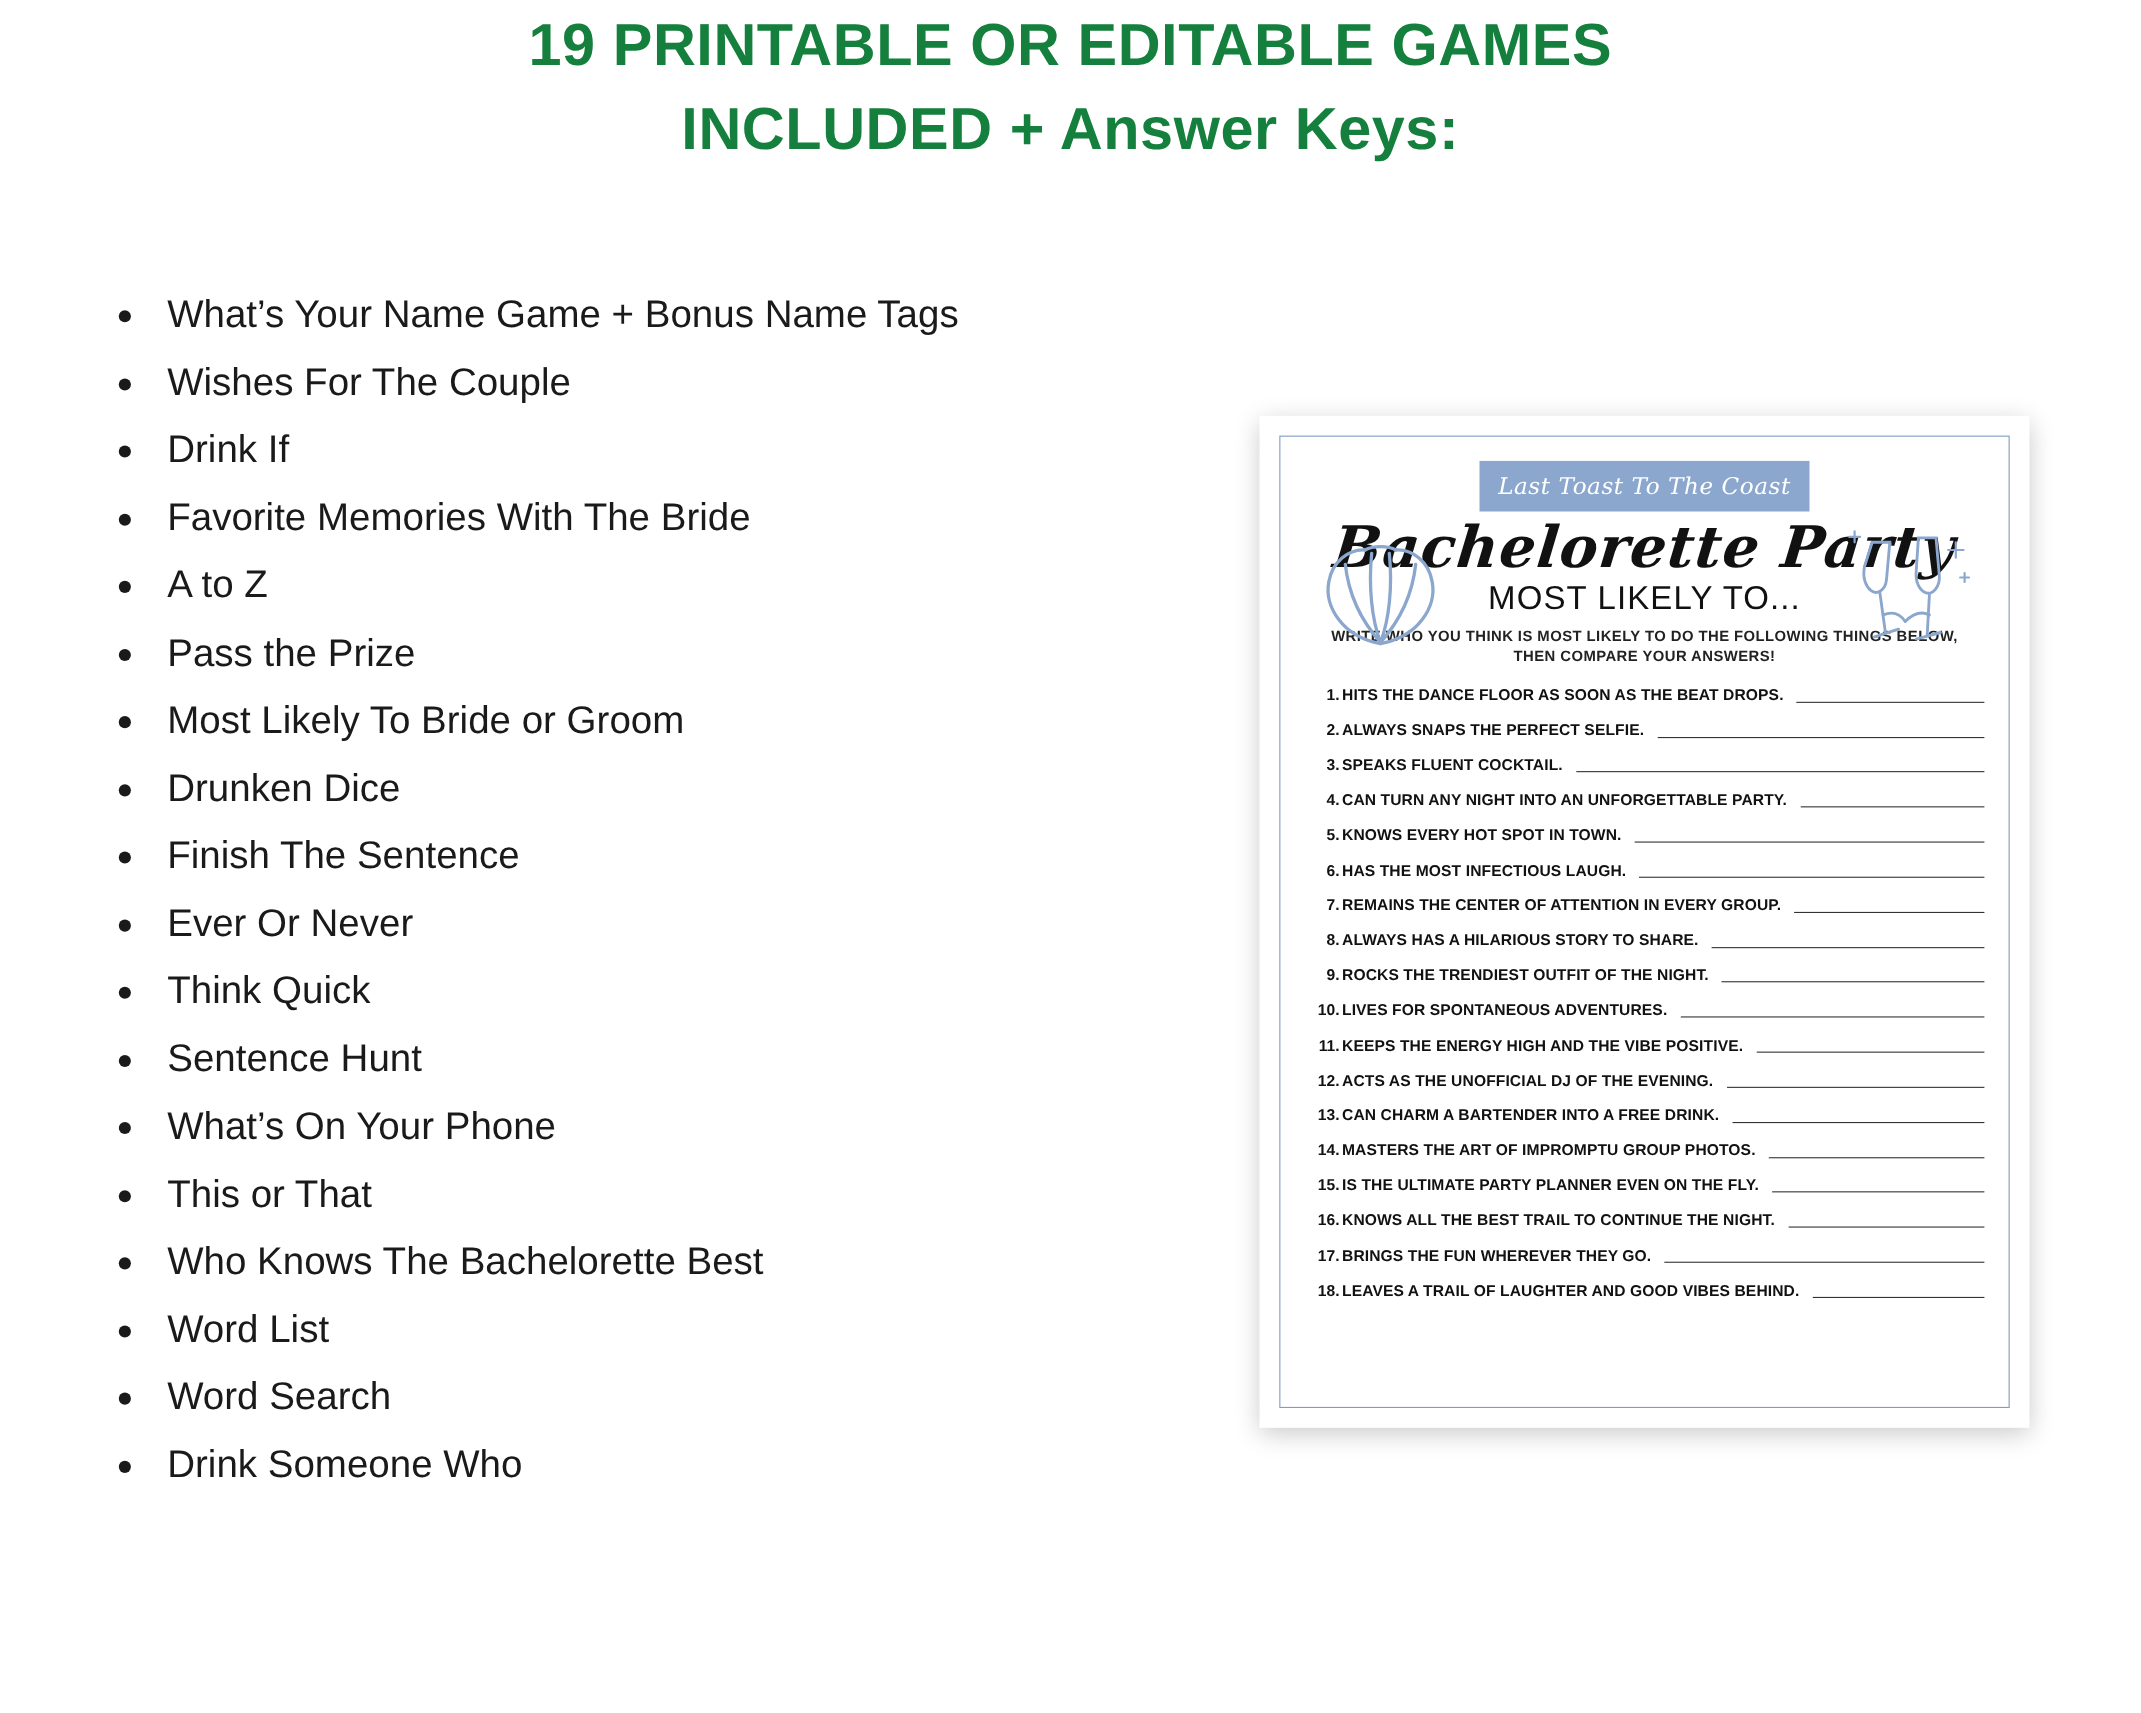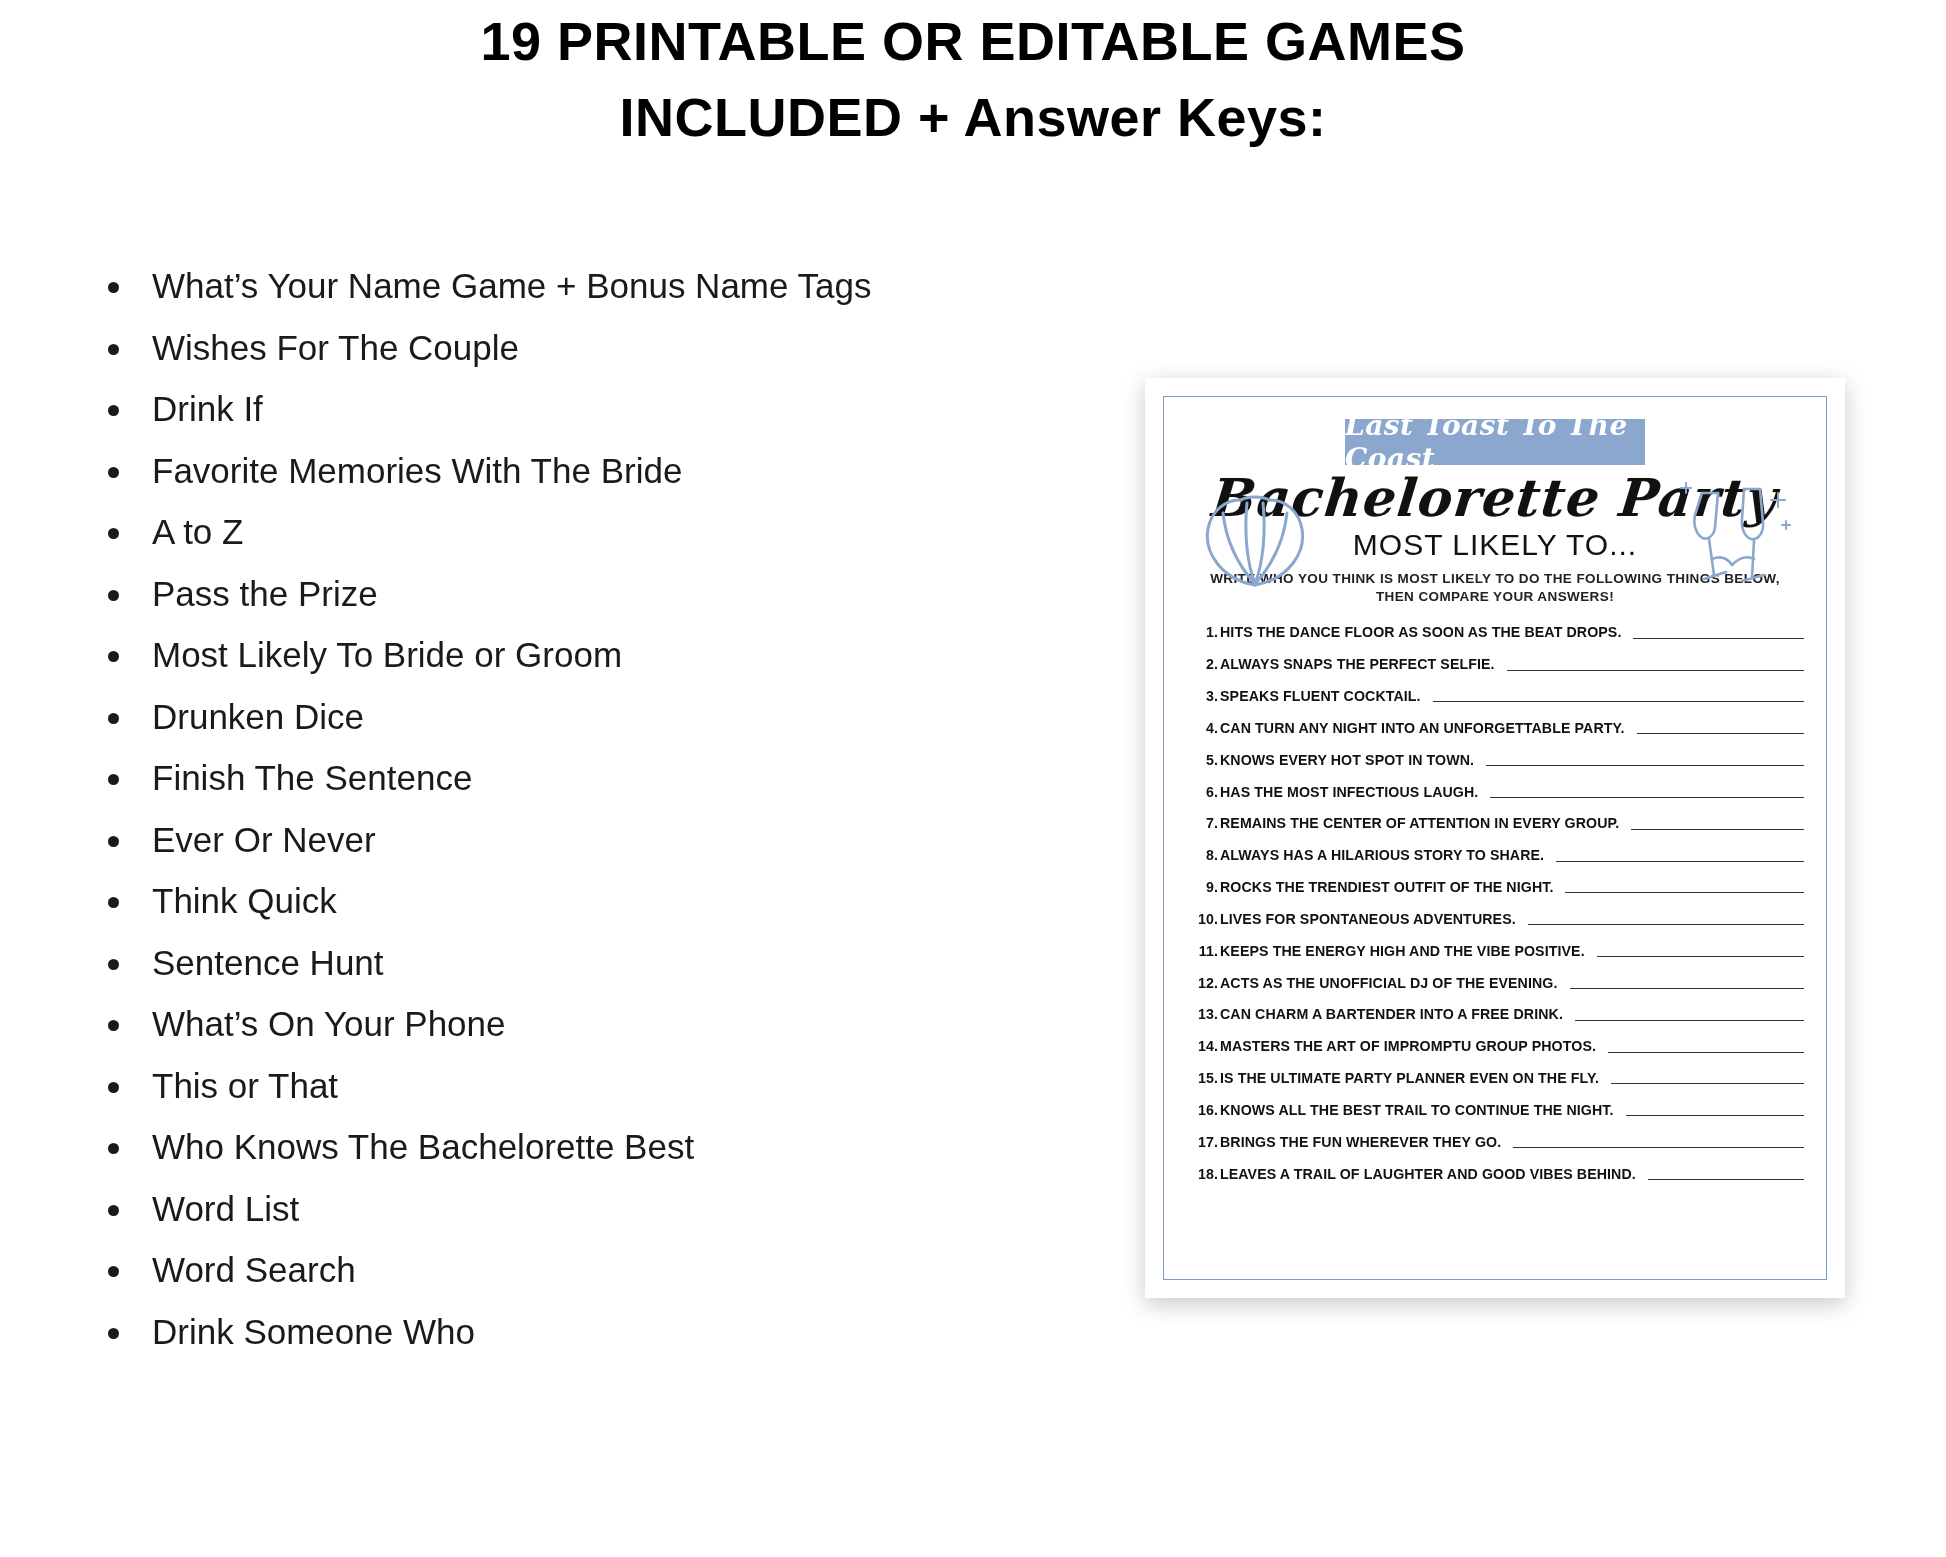--- a/index.html
+++ b/index.html
@@ -20,21 +20,21 @@
   .heading {
     width: 100%;
     text-align: center;
     padding-top: 8px;
   }
   .heading-line {
     font-weight: bold;
     font-size: 54px;
     letter-spacing: 0.5px;
     line-height: 1.25;
-    color: #000000;
+    color: #15803d;
   }
   .heading-line.second {
     margin-top: 8px;
   }
 
   
   .games-list {
     position: absolute;
     left: 96px;
     top: 255px;
@@ -92,24 +92,23 @@
     width: 300px;
     height: 46px;
     background: #8ba7cd;
     display: flex;
     align-items: center;
     justify-content: center;
   }
   .banner span {
     font-family: "DejaVu Serif", serif;
     font-style: italic;
-    font-size: 28px;
+    font-size: 21px;
     color: #ffffff;
     letter-spacing: 0.5px;
-    font-weight: bold;
   }
 
   .script-title {
     text-align: center;
     font-family: "DejaVu Serif", serif;
     font-style: italic;
     font-weight: bold;
     font-size: 52px;
     color: #111111;
     margin-top: 2px;

